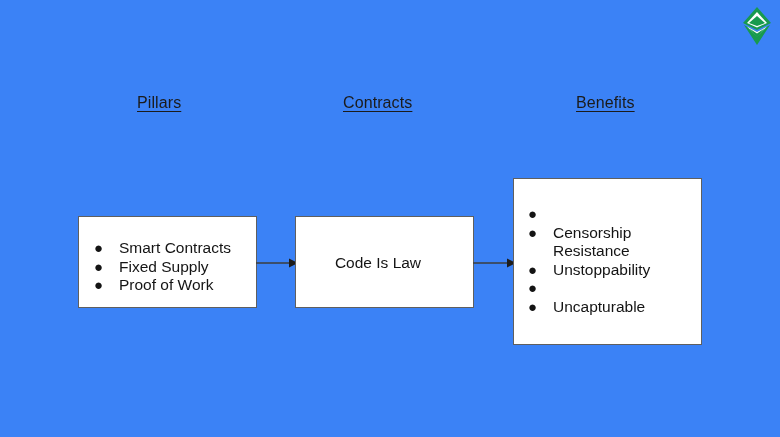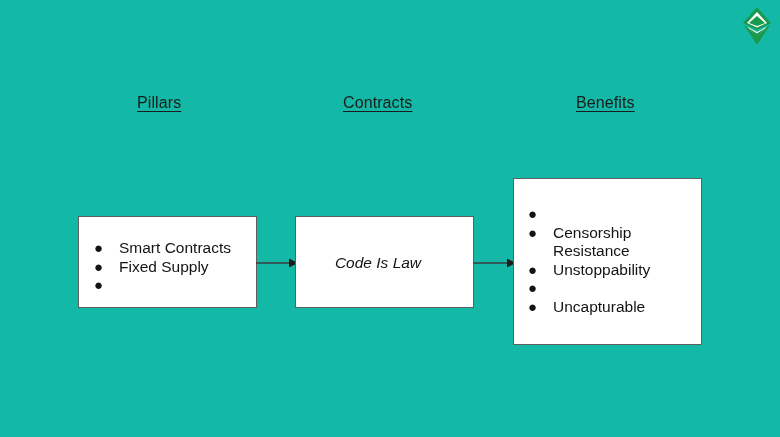--- a/index.html
+++ b/index.html
@@ -10,21 +10,21 @@
     width: 780px;
     height: 437px;
     background: #ffffff;
     font-family: "Liberation Sans", sans-serif;
     overflow: hidden;
   }
   #canvas {
     position: relative;
     width: 780px;
     height: 437px;
-    background: #14b8a6;
+    background: #3b82f6;
   }
 
   
   .logo {
     position: absolute;
     left: 741px;
     top: 6px;
     width: 32px;
     height: 38px;
   }
@@ -91,21 +91,20 @@
   .box-center-text {
     position: absolute;
     left: 0;
     right: 13px;
     top: 50%;
     transform: translateY(-50%);
     text-align: center;
     font-size: 15.5px;
     line-height: 19px;
     color: #141414;
-    font-style: italic;
   }
 
   
   .arrow {
     position: absolute;
     height: 12px;
   }
   #arrow-1 { left: 256px; top: 255px; width: 42px; }
   #arrow-2 { left: 473px; top: 255px; width: 43px; }
 </style>
@@ -134,20 +133,21 @@
       <li class="bullet-item">
         <span class="bullet-dot">●</span>
         <span class="bullet-text">Smart Contracts</span>
       </li>
       <li class="bullet-item">
         <span class="bullet-dot">●</span>
         <span class="bullet-text">Fixed Supply</span>
       </li>
       <li class="bullet-item">
         <span class="bullet-dot">●</span>
+        <span class="bullet-text">Proof of Work</span>
       </li>
     </ul>
   </div>
 
   <div class="arrow" id="arrow-1">
     <svg viewBox="0 0 42 12" width="42" height="12" aria-hidden="true">
       <line x1="0" y1="6" x2="35" y2="6" stroke="#3d3d3d" stroke-width="1.3"></line>
       <polygon points="33,1.5 42,6 33,10.5" fill="#1c1c1c"></polygon>
     </svg>
   </div>

